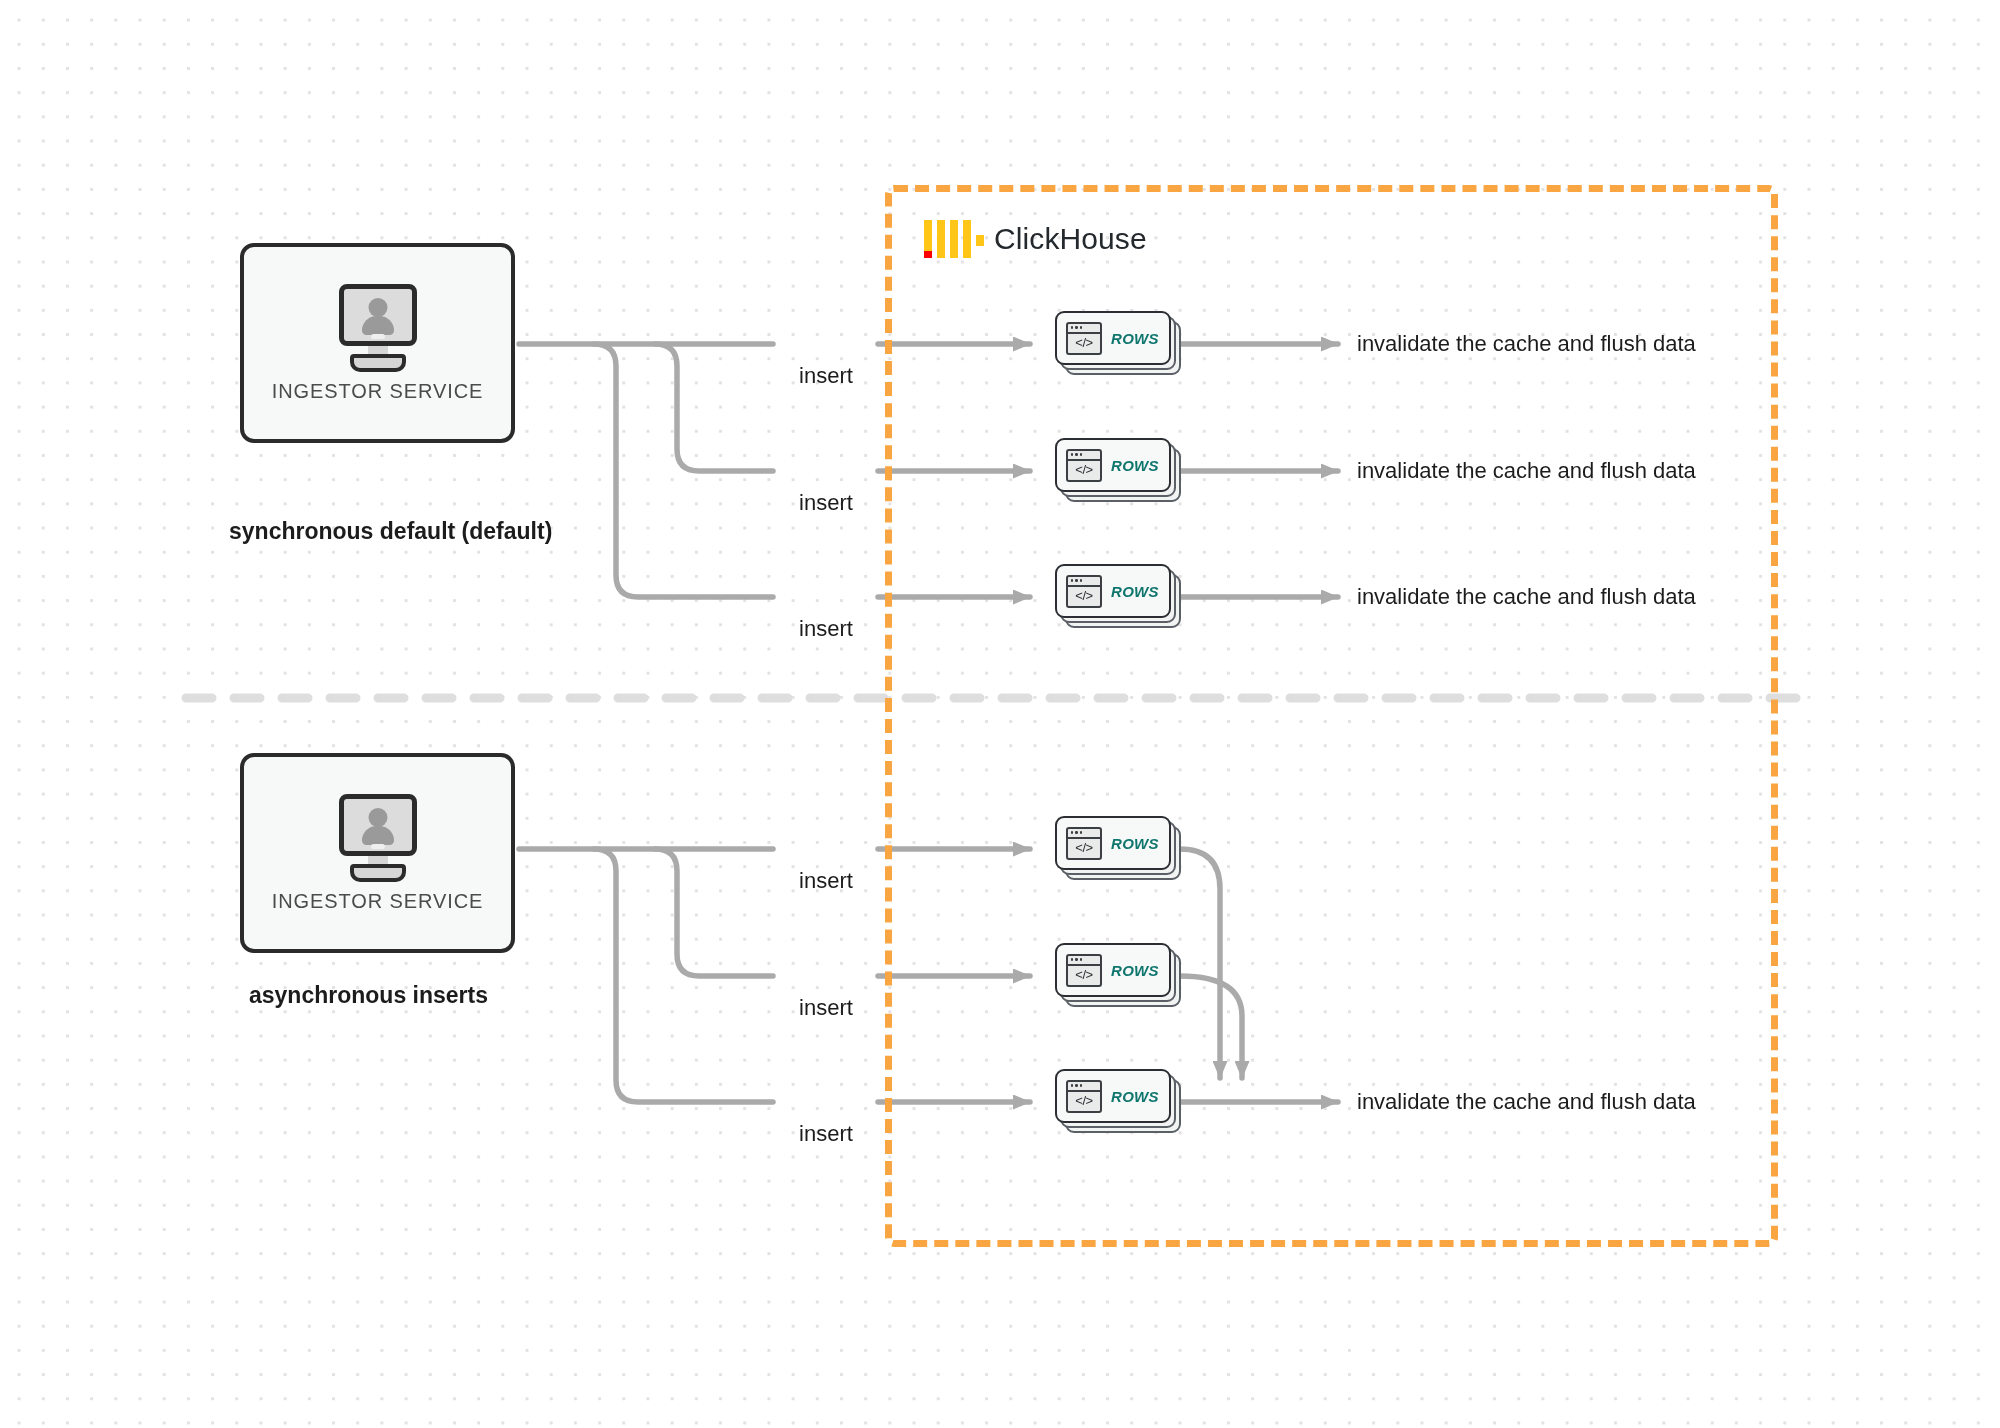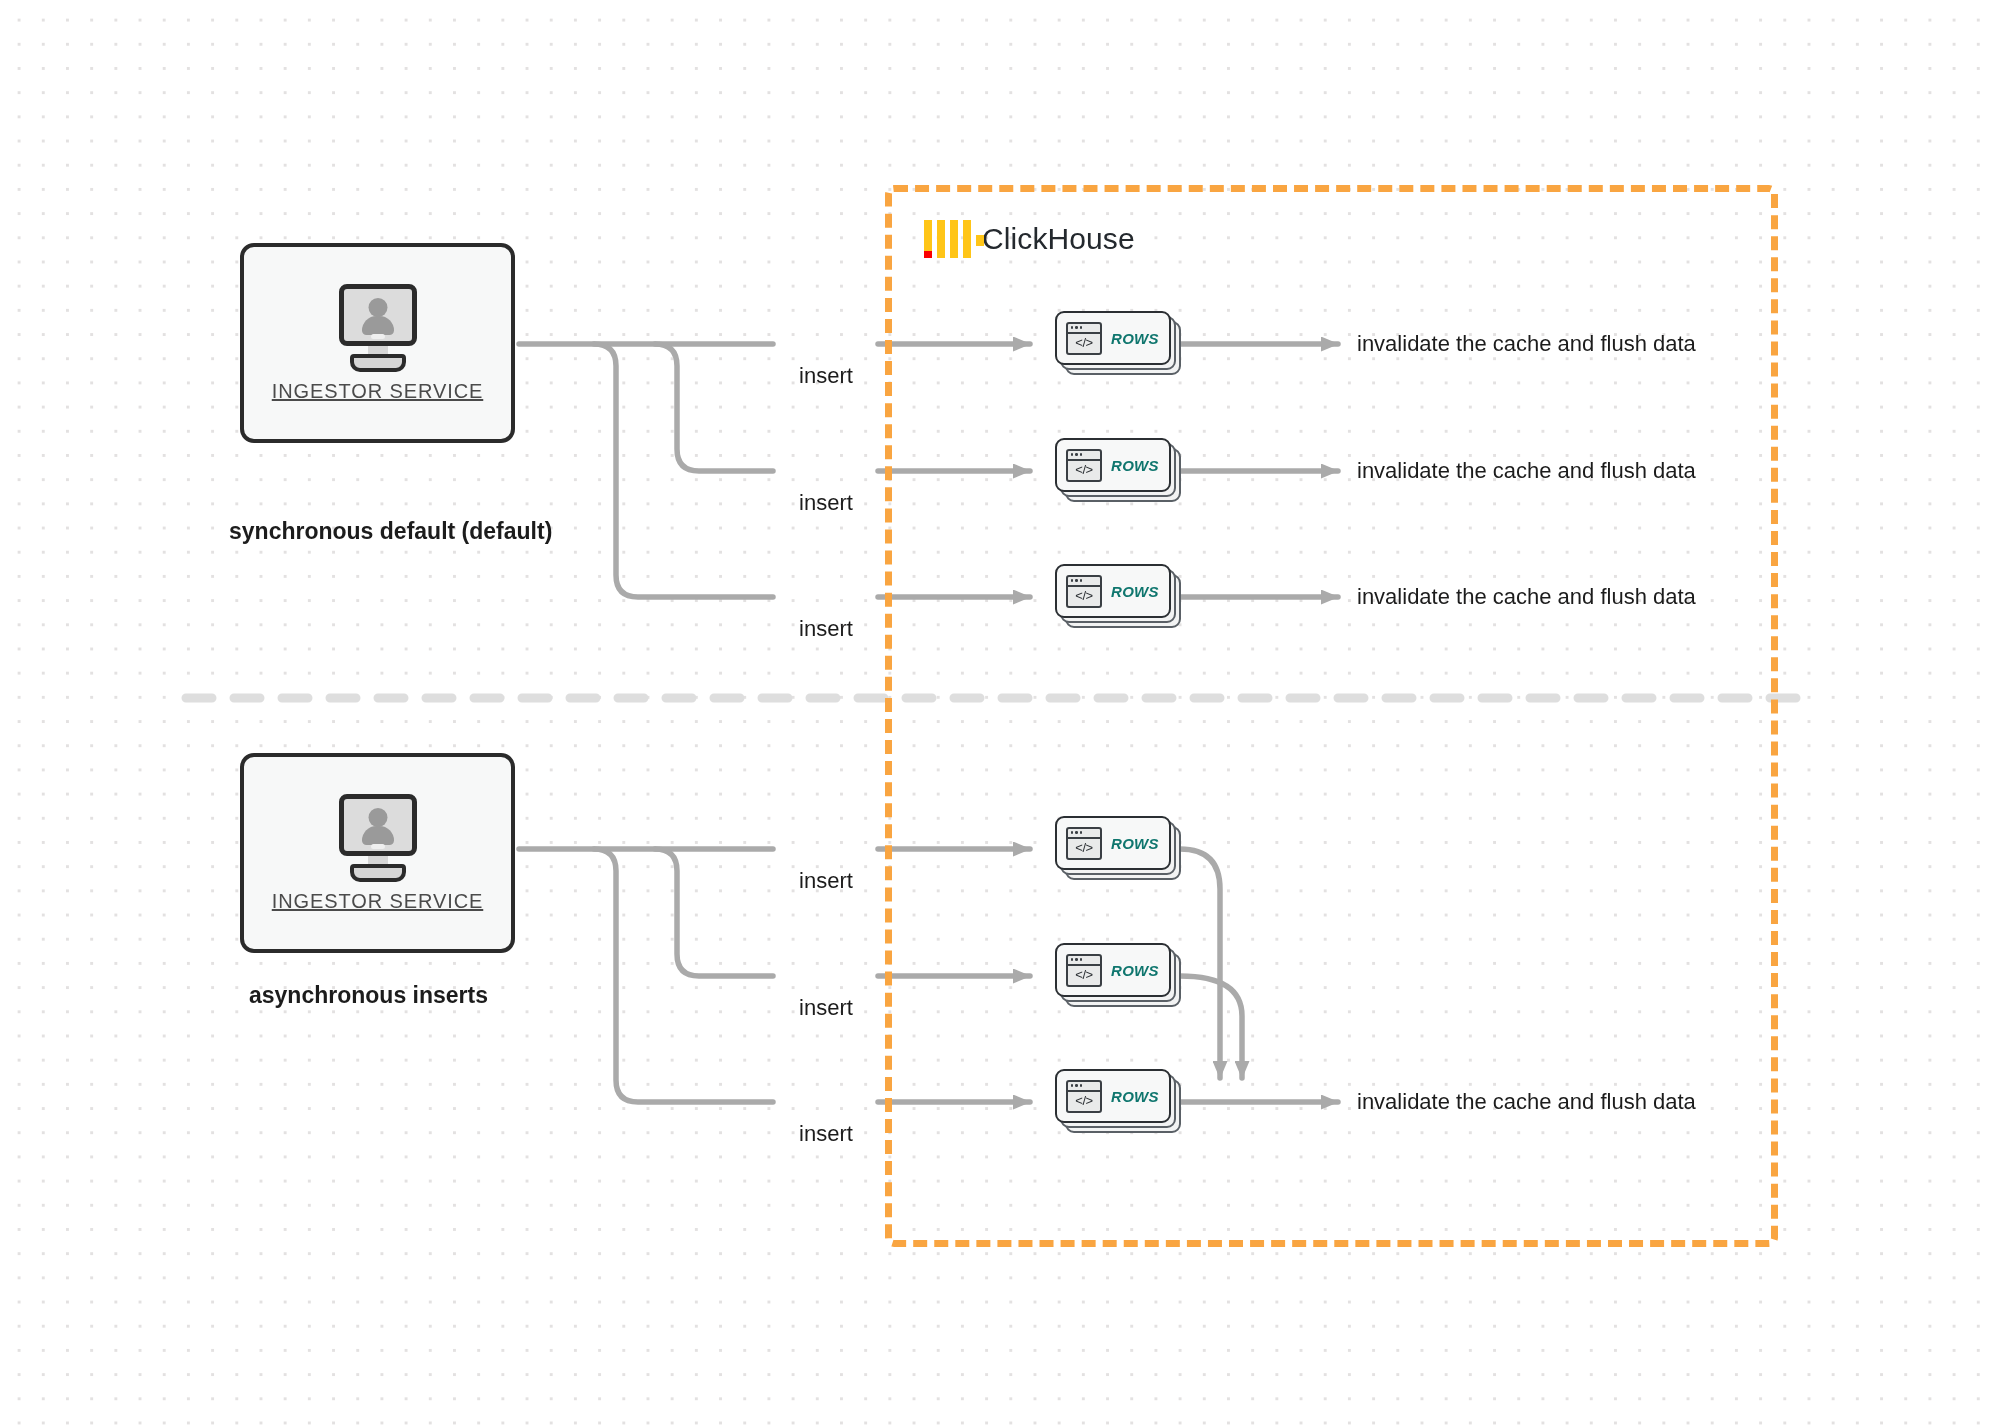--- a/index.html
+++ b/index.html
@@ -47,21 +47,21 @@
     box-sizing: border-box;
   }
 
   
   .ch-brand {
     position: absolute;
     left: 924px;
     top: 220px;
     display: flex;
     align-items: center;
-    gap: 8px;
+    gap: 20px;
   }
   .ch-logo {
     position: relative;
     width: 50px;
     height: 38px;
   }
   .ch-logo .bar {
     position: absolute;
     top: 0;
     width: 8px;
@@ -175,21 +175,20 @@
     width: 14px;
     height: 5px;
     background: #efefef;
     border-radius: 3px;
   }
   .ingestor-label {
     font-size: 20px;
     color: #4b4b4b;
     letter-spacing: 0.9px;
     white-space: nowrap;
-    text-decoration: underline;
   }
 
   
   .section-caption {
     position: absolute;
     font-size: 23px;
     font-weight: bold;
     color: #1c1c1c;
     white-space: nowrap;
   }

